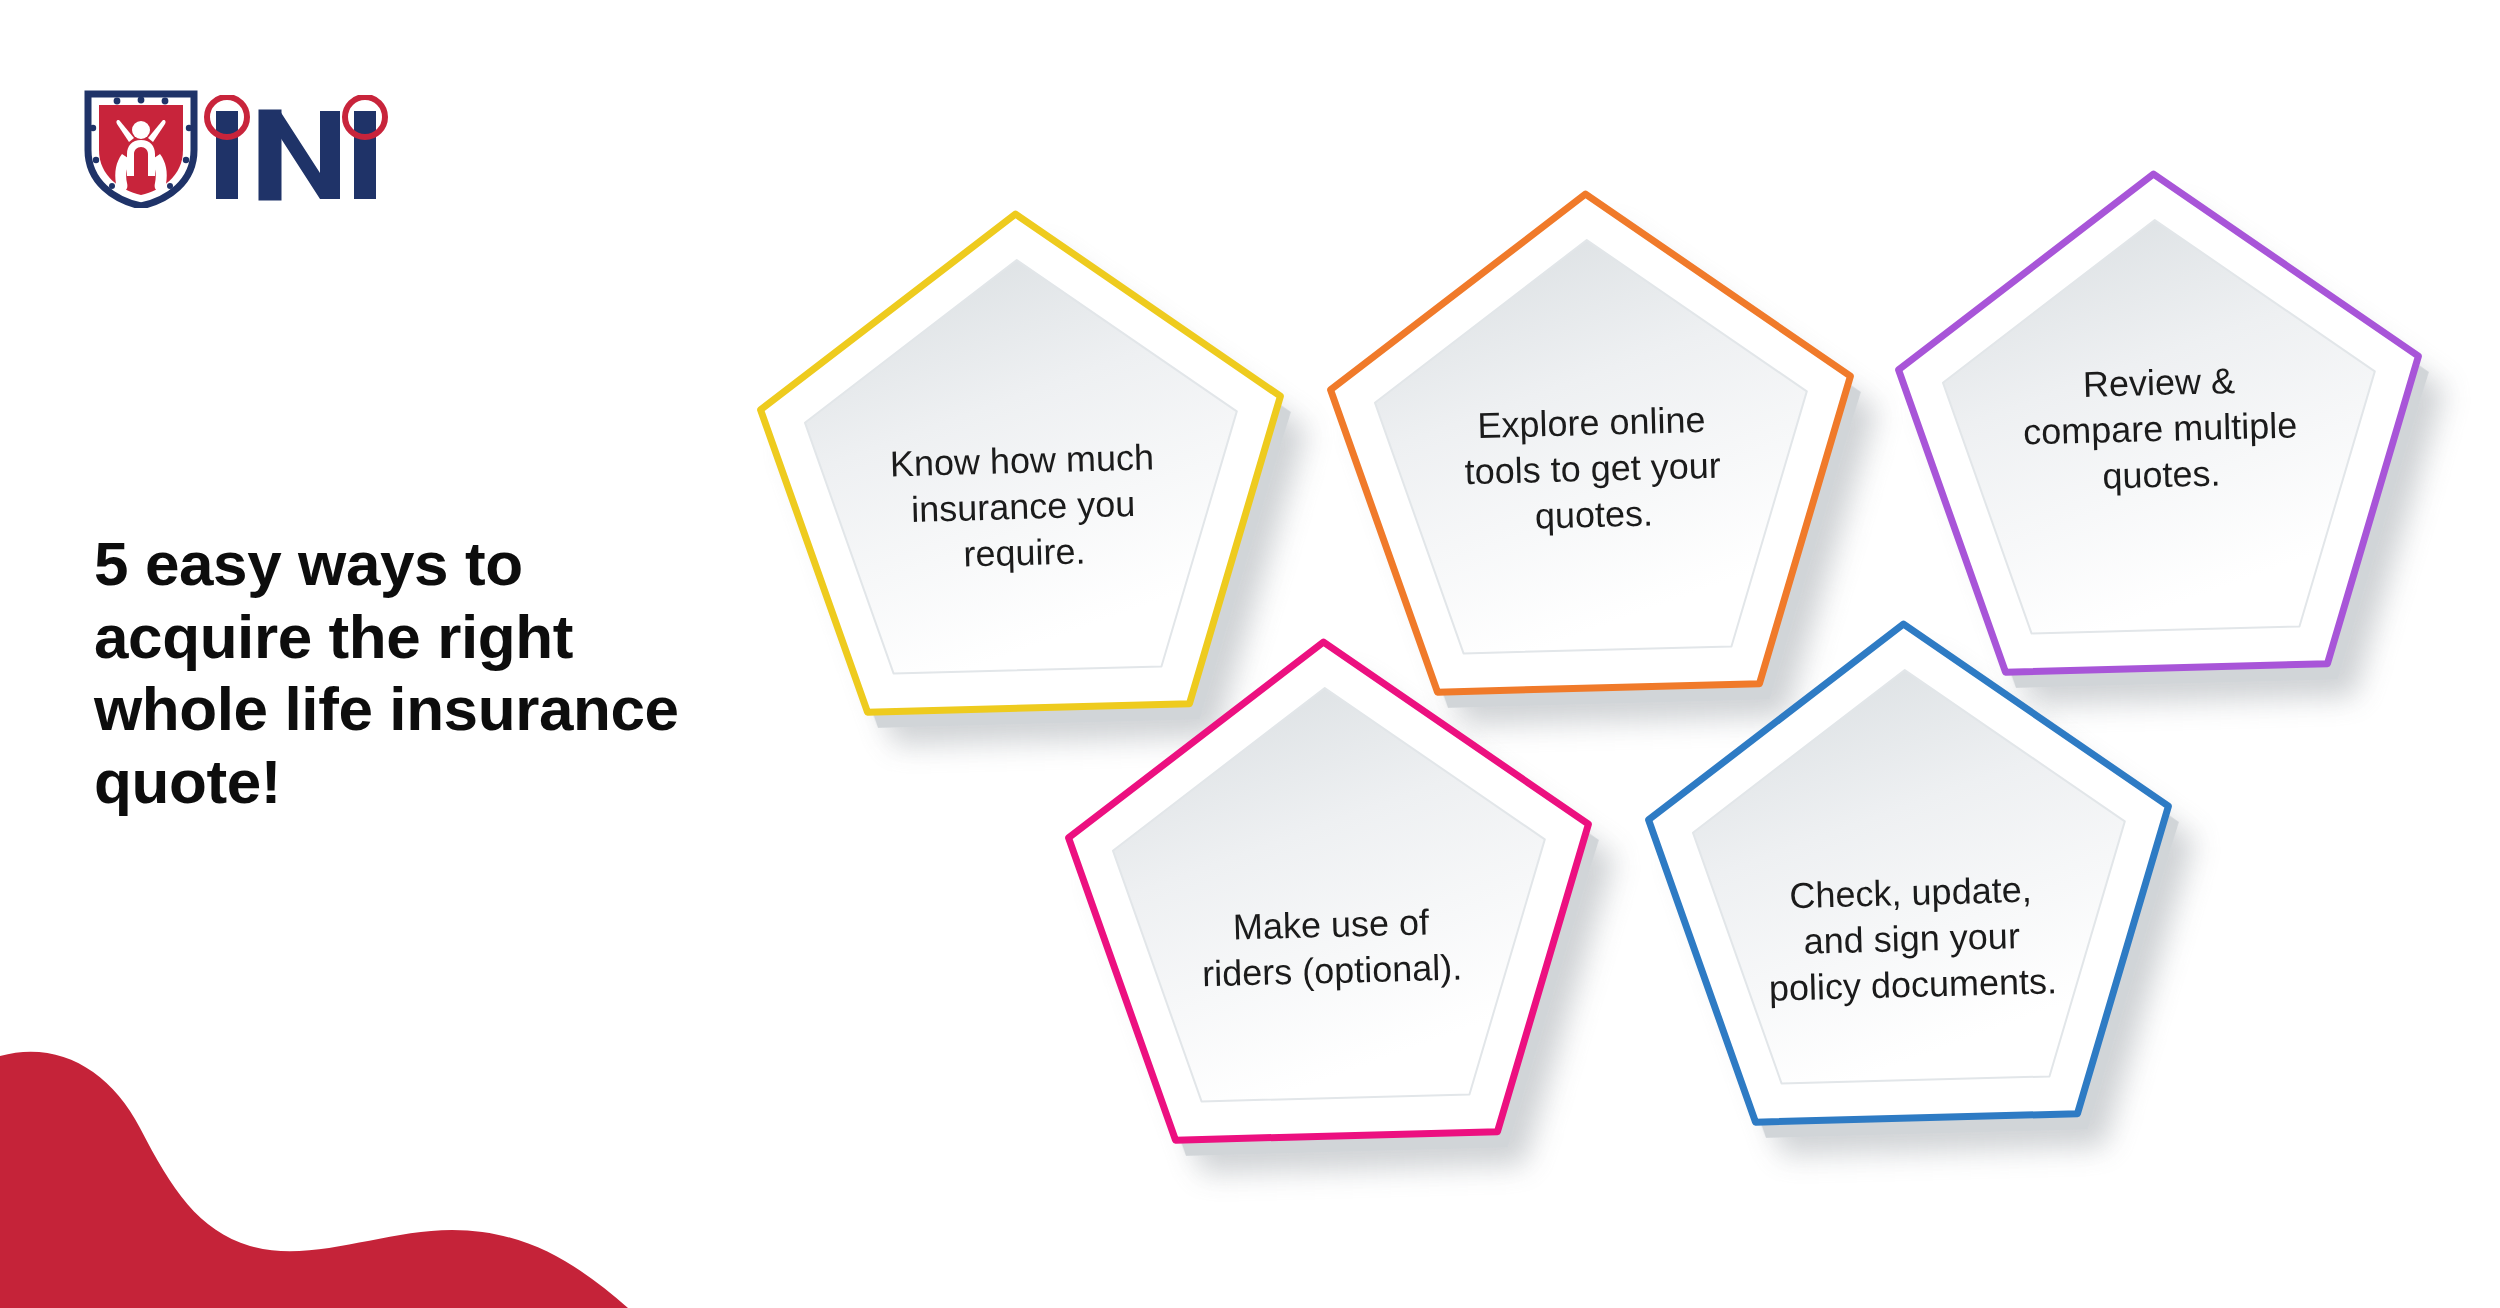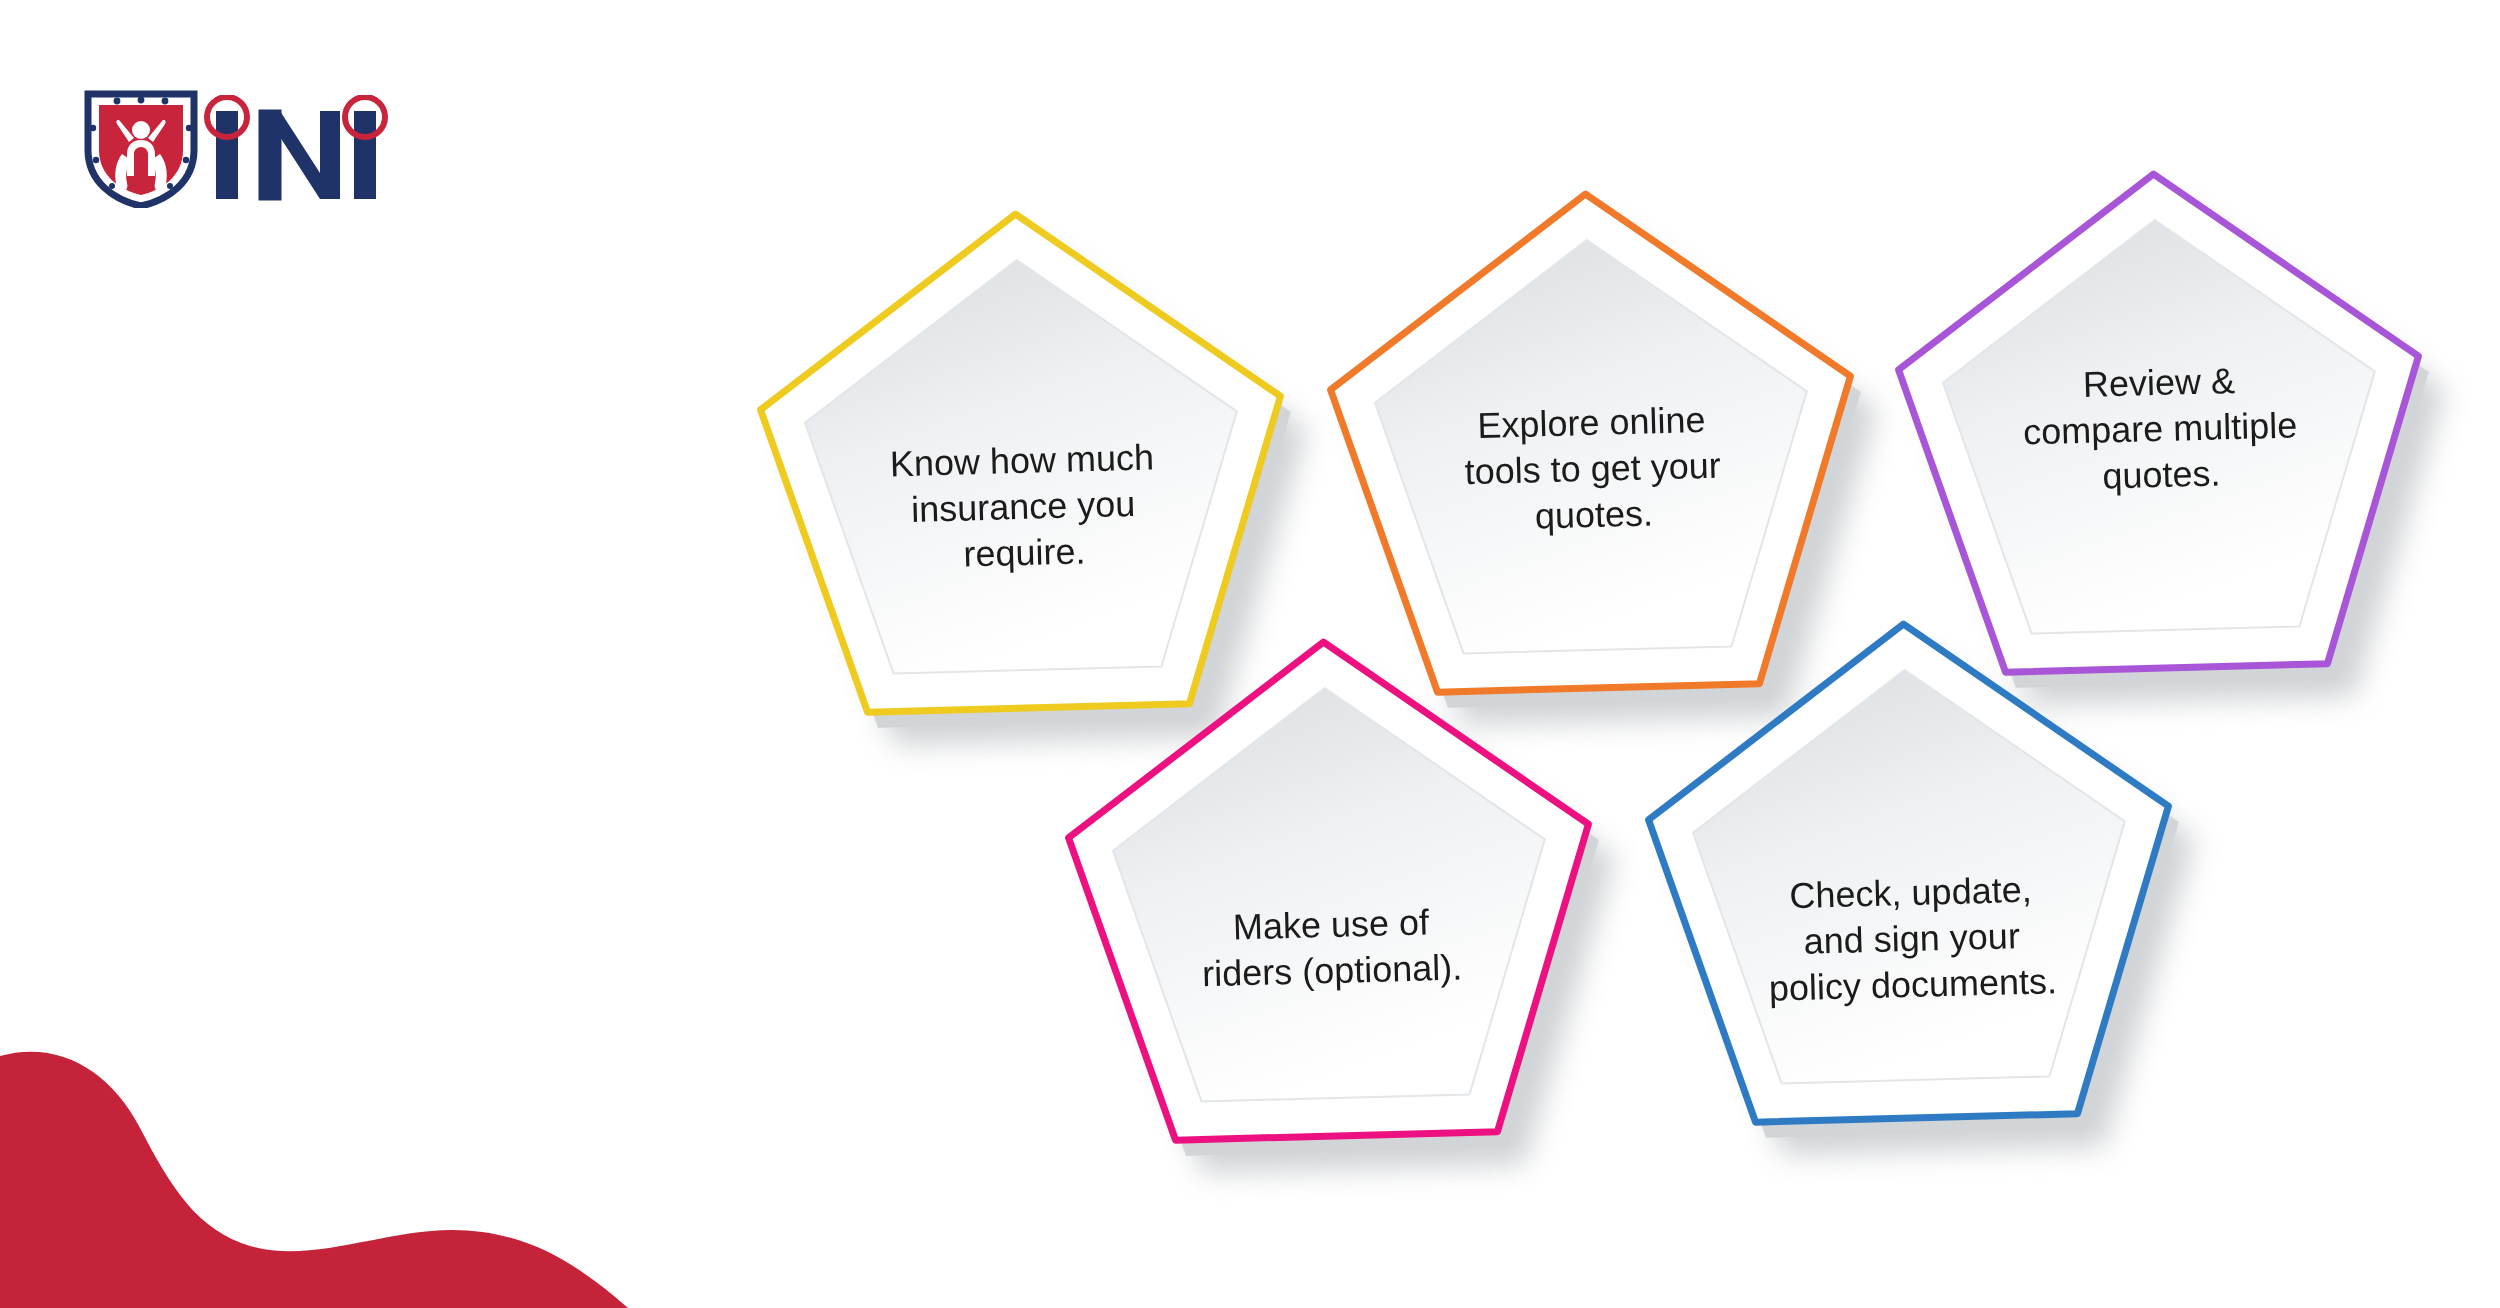--- a/index.html
+++ b/index.html
@@ -141,20 +141,24 @@
       <circle cx="31" cy="22" r="20" fill="none" stroke="#C8243B" stroke-width="6"></circle>
 
       <rect x="64" y="16" width="20" height="88" fill="none" stroke="#1F3368" stroke-width="3"></rect>
       <path d="M64,16 L84,16 L124,78 L124,16 L144,16 L144,104 L124,104 L84,42 L84,104 L64,104 Z" fill="#1F3368"></path>
 
       <rect x="158" y="16" width="22" height="88" fill="#1F3368"></rect>
       <circle cx="169" cy="22" r="20" fill="none" stroke="#C8243B" stroke-width="6"></circle>
     </svg>
   </div>
 
+  <div class="headline">5 easy ways to
+acquire the right
+whole life insurance
+quote!</div>
 
   <div class="penta" id="penta-1">
     <svg viewBox="0 0 560 545">
       <defs>
         <linearGradient id="grad1" x1="0" y1="0" x2="0.35" y2="1">
           <stop offset="0%" stop-color="#d8dde0"></stop>
           <stop offset="45%" stop-color="#eef0f2"></stop>
           <stop offset="100%" stop-color="#ffffff"></stop>
         </linearGradient>
         <filter id="sh1" x="-30%" y="-30%" width="170%" height="170%">

